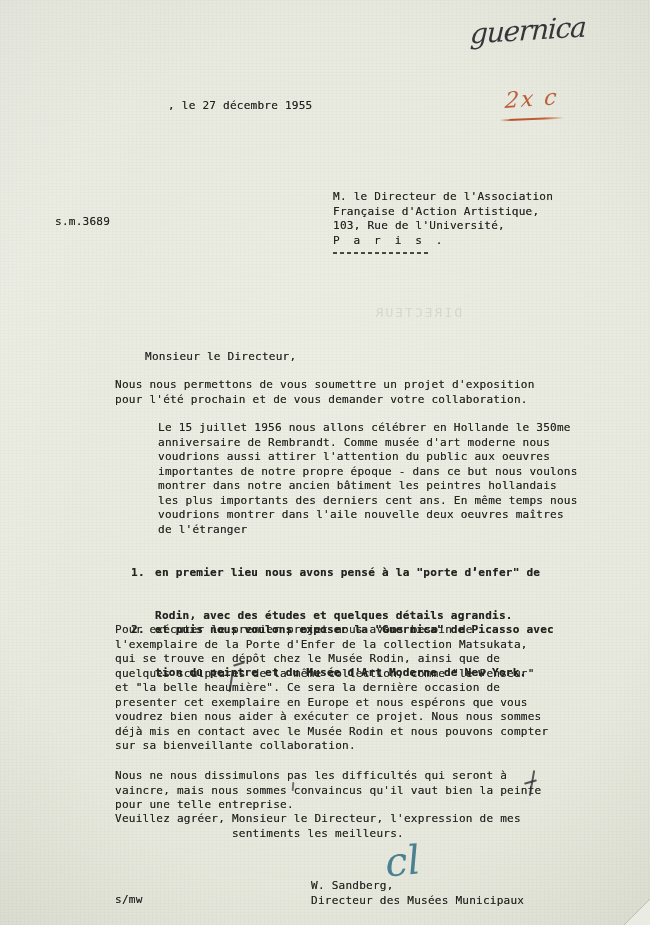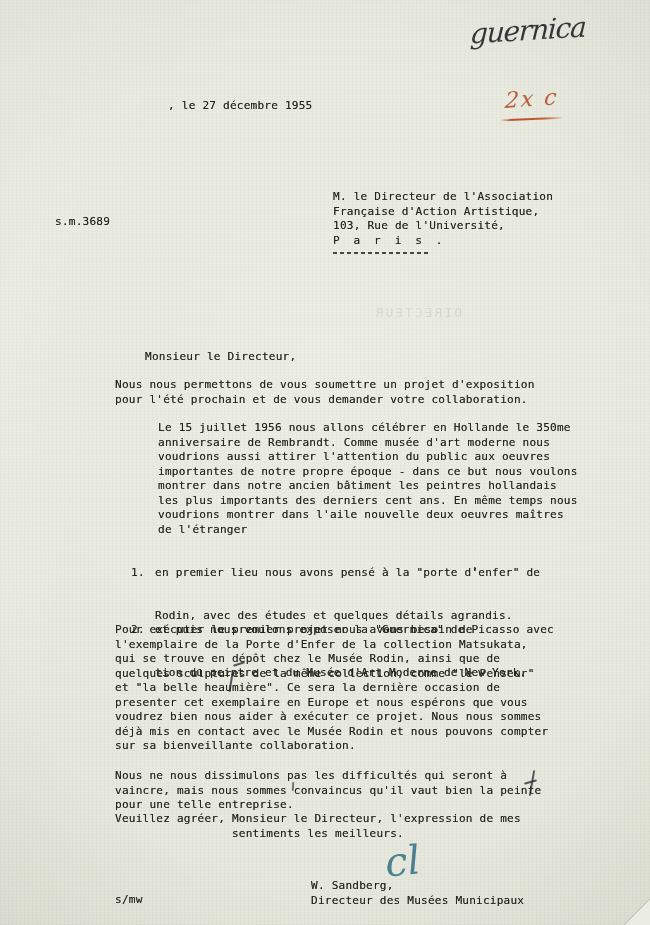--- a/index.html
+++ b/index.html
@@ -103,21 +103,21 @@
     position: absolute;
     left: 333px;
     top: 252px;
     width: 96px;
     height: 2px;
     background: repeating-linear-gradient(90deg,
       #2b2b26 0px, #2b2b26 4px, rgba(0,0,0,0) 4px, rgba(0,0,0,0) 7px);
     opacity: .85;
   }
 
-  .list-item { display: block; }
+  .list-item { display: block; font-weight: bold; }
   .list-item .num { display: inline-block; width: 24px; }
   .list-item .cont { display: block; padding-left: 24px; margin-top: 28px; }
 
   
   .overstrike {
     position: relative;
     display: inline-block;
   }
   .overstrike::after {
     content: "'";

